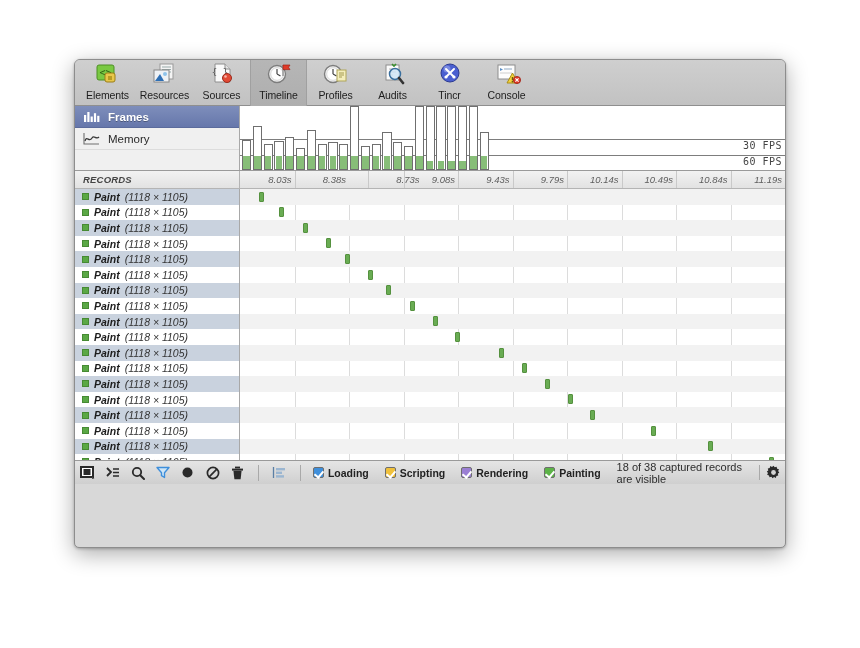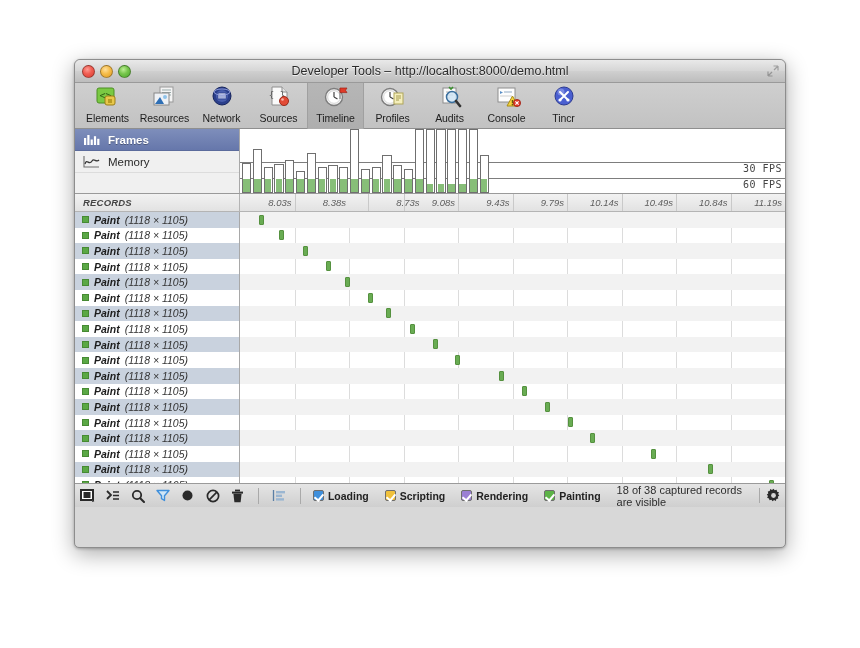--- a/index.html
+++ b/index.html
@@ -187,31 +187,20 @@
     font-size: 11px; color: #2e2e2e;
   }
   #gear-wrap { width: 22px; display: flex; justify-content: center; border-left: 1px solid #a9a9a9; padding-left: 6px;}
 </style>
 </head>
 <body>
 
 <div id="screen">
   <div id="window">
 
-    <div id="titlebar">
-      <div class="lights">
-        <div class="light red"></div>
-        <div class="light yellow"></div>
-        <div class="light green"></div>
-      </div>
-      <div id="window-title">Developer Tools – http://localhost:8000/demo.html</div>
-      <svg id="resize-icon" viewBox="0 0 12 12">
-        <path d="M11 1 L6.5 1 M11 1 L11 5.5 M11 1 L7 5 M1 11 L5.5 11 M1 11 L1 6.5 M1 11 L5 7" stroke="#555" stroke-width="1.2" fill="none"></path>
-      </svg>
-    </div>
 
     <div id="toolbar">
 
       <div class="panel-btn">
         <div class="panel-ico">
           <svg viewBox="0 0 30 26" width="30" height="26">
             <rect x="4" y="3" width="17" height="15" rx="2" fill="#7ac943" stroke="#4d8f24" stroke-width="1"></rect>
             <text x="12.5" y="14" font-size="10" fill="#2d5e12" text-anchor="middle" font-family="monospace">&lt;&gt;</text>
             <rect x="12" y="11" width="10" height="9" rx="2" fill="#e8c74b" stroke="#9b7f18" stroke-width="1"></rect>
             <rect x="15" y="14" width="4" height="4" fill="#b99c23"></rect>
@@ -228,32 +217,20 @@
                 <path d="M12 5h9M12 7.5h9M12 10h9M12 12.5h6"></path>
               </g>
             <rect x="4" y="8" width="15" height="12" fill="#eef1f5" stroke="#888" stroke-width="1"></rect>
             <polygon points="5,19 10,12 14,19" fill="#2e6fb5"></polygon>
             <circle cx="15" cy="12" r="2" fill="#8fc3ea"></circle>
           </svg>
         </div>
         <div class="panel-lbl">Resources</div>
       </div>
 
-      <div class="panel-btn">
-        <div class="panel-ico">
-          <svg viewBox="0 0 30 26" width="30" height="26">
-            <circle cx="15" cy="11" r="9" fill="#2b3f8c" stroke="#16245c" stroke-width="1"></circle>
-            <circle cx="15" cy="11" r="6" fill="#4a5fae"></circle>
-            <rect x="11" y="8" width="8" height="6" fill="#dfe3f5" stroke="#2b3f8c" stroke-width=".8"></rect>
-            <path d="M12 11h6M12 13h6" stroke="#4a5fae" stroke-width=".8"></path>
-            <ellipse cx="15" cy="7" rx="8" ry="3" fill="none" stroke="#8d9bdb" stroke-width="1"></ellipse>
-          </svg>
-        </div>
-        <div class="panel-lbl">Network</div>
-      </div>
 
       <div class="panel-btn">
         <div class="panel-ico">
           <svg viewBox="0 0 30 26" width="30" height="26">
             <path d="M8 2h10l5 5v13H8z" fill="#fafafa" stroke="#8e8e8e" stroke-width="1"></path>
             <path d="M18 2v5h5" fill="#e3e3e3" stroke="#8e8e8e" stroke-width="1"></path>
             <text x="13" y="13" font-size="9" fill="#555" text-anchor="middle" font-family="monospace">{ }</text>
             <circle cx="20" cy="16" r="4.5" fill="#e24a35" stroke="#9b2b1c" stroke-width="1"></circle>
             <circle cx="18.5" cy="14.5" r="1.3" fill="#f6b6ab"></circle>
           </svg>
@@ -291,51 +268,51 @@
         <div class="panel-ico">
           <svg viewBox="0 0 30 26" width="30" height="26">
             <rect x="8" y="3" width="13" height="15" fill="#fbfbfb" stroke="#8e8e8e" stroke-width="1"></rect>
             <path d="M11 7h7M11 10h7M11 13h4" stroke="#aaa" stroke-width=".9"></path>
             <circle cx="17" cy="12" r="5.5" fill="#cfe4f5" fill-opacity=".85" stroke="#3a6f9e" stroke-width="1.5"></circle>
             <path d="M21 16 L25 21" stroke="#333" stroke-width="2.6" stroke-linecap="round"></path>
             <path d="M14 2 l2 2 2-2" fill="none" stroke="#3a8f2e" stroke-width="1.6"></path>
           </svg>
         </div>
         <div class="panel-lbl">Audits</div>
+      </div>
+
+      <div class="panel-btn">
+        <div class="panel-ico">
+          <svg viewBox="0 0 30 26" width="30" height="26">
+            <circle cx="15" cy="11" r="9" fill="#4a5fd0" stroke="#2b3a92" stroke-width="1"></circle>
+            <circle cx="12" cy="7" r="3.5" fill="#8e9ce8" fill-opacity=".7"></circle>
+            <path d="M11 7 l8 8 M19 7 l-8 8" stroke="#fff" stroke-width="2" stroke-linecap="round"></path>
+            <circle cx="11" cy="15" r="1.6" fill="#fff"></circle>
+            <circle cx="19" cy="15" r="1.6" fill="#fff"></circle>
+          </svg>
+        </div>
+        <div class="panel-lbl">Tincr</div>
       </div>
 
       <div class="panel-btn">
         <div class="panel-ico">
           <svg viewBox="0 0 30 26" width="30" height="26">
             <rect x="6" y="3" width="17" height="14" fill="#fdfdfd" stroke="#8e8e8e" stroke-width="1"></rect>
             <path d="M8 6 l3 1.5 -3 1.5z" fill="#5a8fc7"></path>
             <path d="M12 7h8" stroke="#8fa9c4" stroke-width="1"></path>
             <path d="M8 11h12" stroke="#cfcfcf" stroke-width="1"></path>
             <path d="M15 21 L20.5 11 L26 21z" fill="#f5d33c" stroke="#a88d18" stroke-width="1" stroke-linejoin="round"></path>
             <path d="M20.5 15v3.2" stroke="#6b5a0d" stroke-width="1.4"></path>
             <circle cx="20.5" cy="19.6" r=".9" fill="#6b5a0d"></circle>
             <circle cx="25" cy="18" r="3.6" fill="#e03a28" stroke="#9d2115" stroke-width=".8"></circle>
             <path d="M23.4 16.4 l3.2 3.2 M26.6 16.4 l-3.2 3.2" stroke="#fff" stroke-width="1.2"></path>
           </svg>
         </div>
         <div class="panel-lbl">Console</div>
       </div>
-
-      <div class="panel-btn">
-        <div class="panel-ico">
-          <svg viewBox="0 0 30 26" width="30" height="26">
-            <circle cx="15" cy="11" r="9" fill="#4a5fd0" stroke="#2b3a92" stroke-width="1"></circle>
-            <circle cx="12" cy="7" r="3.5" fill="#8e9ce8" fill-opacity=".7"></circle>
-            <path d="M11 7 l8 8 M19 7 l-8 8" stroke="#fff" stroke-width="2" stroke-linecap="round"></path>
-            <circle cx="11" cy="15" r="1.6" fill="#fff"></circle>
-            <circle cx="19" cy="15" r="1.6" fill="#fff"></circle>
-          </svg>
-        </div>
-        <div class="panel-lbl">Tincr</div>
-      </div>
     </div>
 
     <div id="topsection">
 
       <div id="sidebar">
 
         <div class="side-item sel">
           <span class="side-ico">
             <svg viewBox="0 0 17 13" width="17" height="13">
               <rect x="1" y="5" width="2.2" height="7" fill="#ffffff"></rect>

